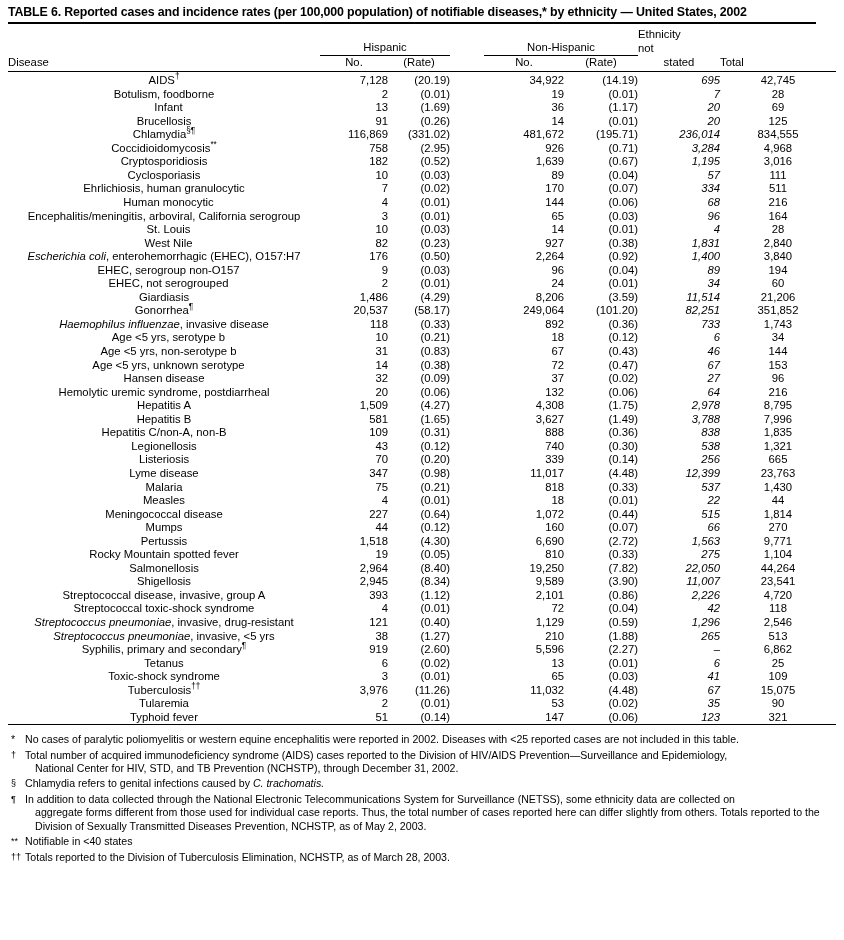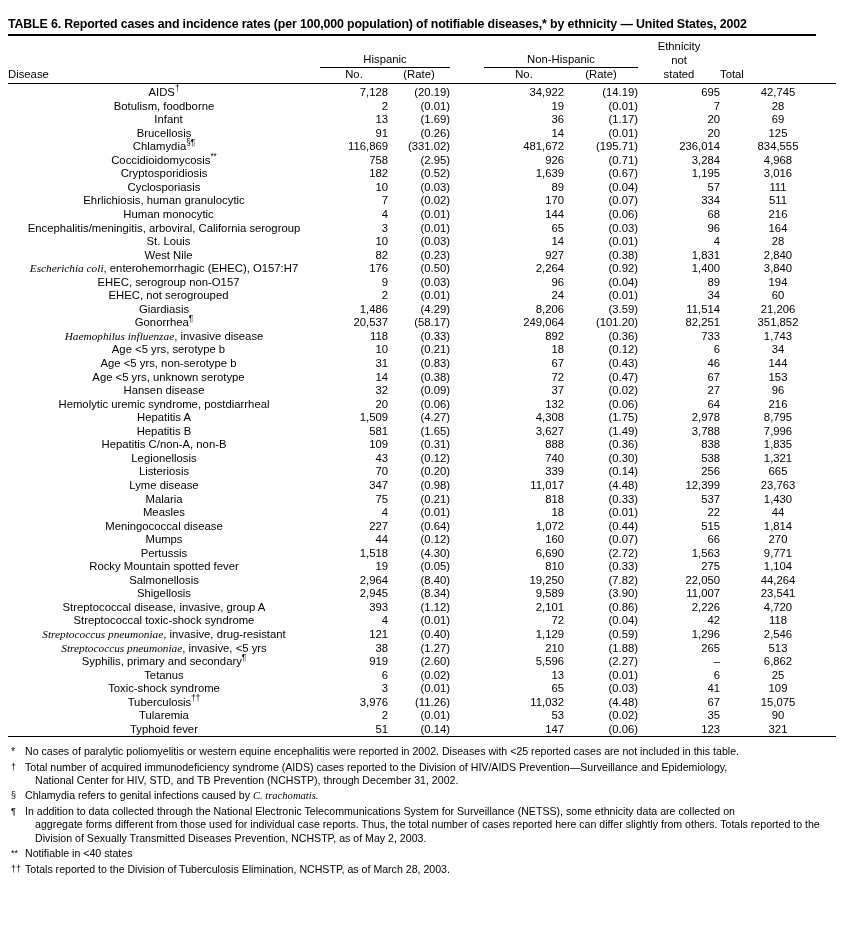--- a/index.html
+++ b/index.html
@@ -11,21 +11,21 @@
   body {
     width: 844px;
     height: 940px;
     font-family: "Liberation Sans", sans-serif;
     color: #000000;
     overflow: hidden;
   }
   .page {
     width: 824px;
     height: 940px;
-    padding: 17px 8px 0 8px;
+    padding: 5px 8px 0 8px;
     position: relative;
   }
 
   
   .title {
     font-size: 12.4px;
     font-weight: bold;
     letter-spacing: -0.15px;
     line-height: 15px;
     white-space: nowrap;
@@ -65,21 +65,21 @@
 
   .grp-lbl {
     text-align: center;
     font-size: 11.3px;
     padding-bottom: 1px;
   }
   .grp-underline {
     border-bottom: 1.4px solid #000;
   }
   .stack-line {
-    text-align: center;
+    text-align: left;
     font-size: 11.3px;
     line-height: 13.4px;
   }
 
   .colhdr td {
     padding-bottom: 1px;
   }
   .colhdr .ct { text-align: center; }
   .colhdr .rt { text-align: left; }
   .colhdr .lt { text-align: left; }
@@ -93,24 +93,24 @@
 
   tr.drow td { height: 13.55px; }
   td.dis {
     text-align: center;
     white-space: nowrap;
     padding-left: 1px;
   }
   td.dis.ind { padding-left: 9px; }
   td.num { text-align: right; padding-right: 2px; }
   td.rate { text-align: right; padding-right: 6px; }
-  td.ns  { text-align: right; padding-right: 3px; }
+  td.ns  { text-align: right; padding-right: 3px; font-style: italic; }
   td.tot { text-align: center; font-weight: bold; padding-right: 1px; }
 
-  .ital { font-style: italic; font-family: Liberation Serif, serif; }
+  .ital { font-style: italic; }
   sup {
     font-size: 8.2px;
     vertical-align: super;
     line-height: 0;
   }
 
   .rule-bottom td {
     border-top: 1.6px solid #000;
     height: 1px;
     padding: 0;

